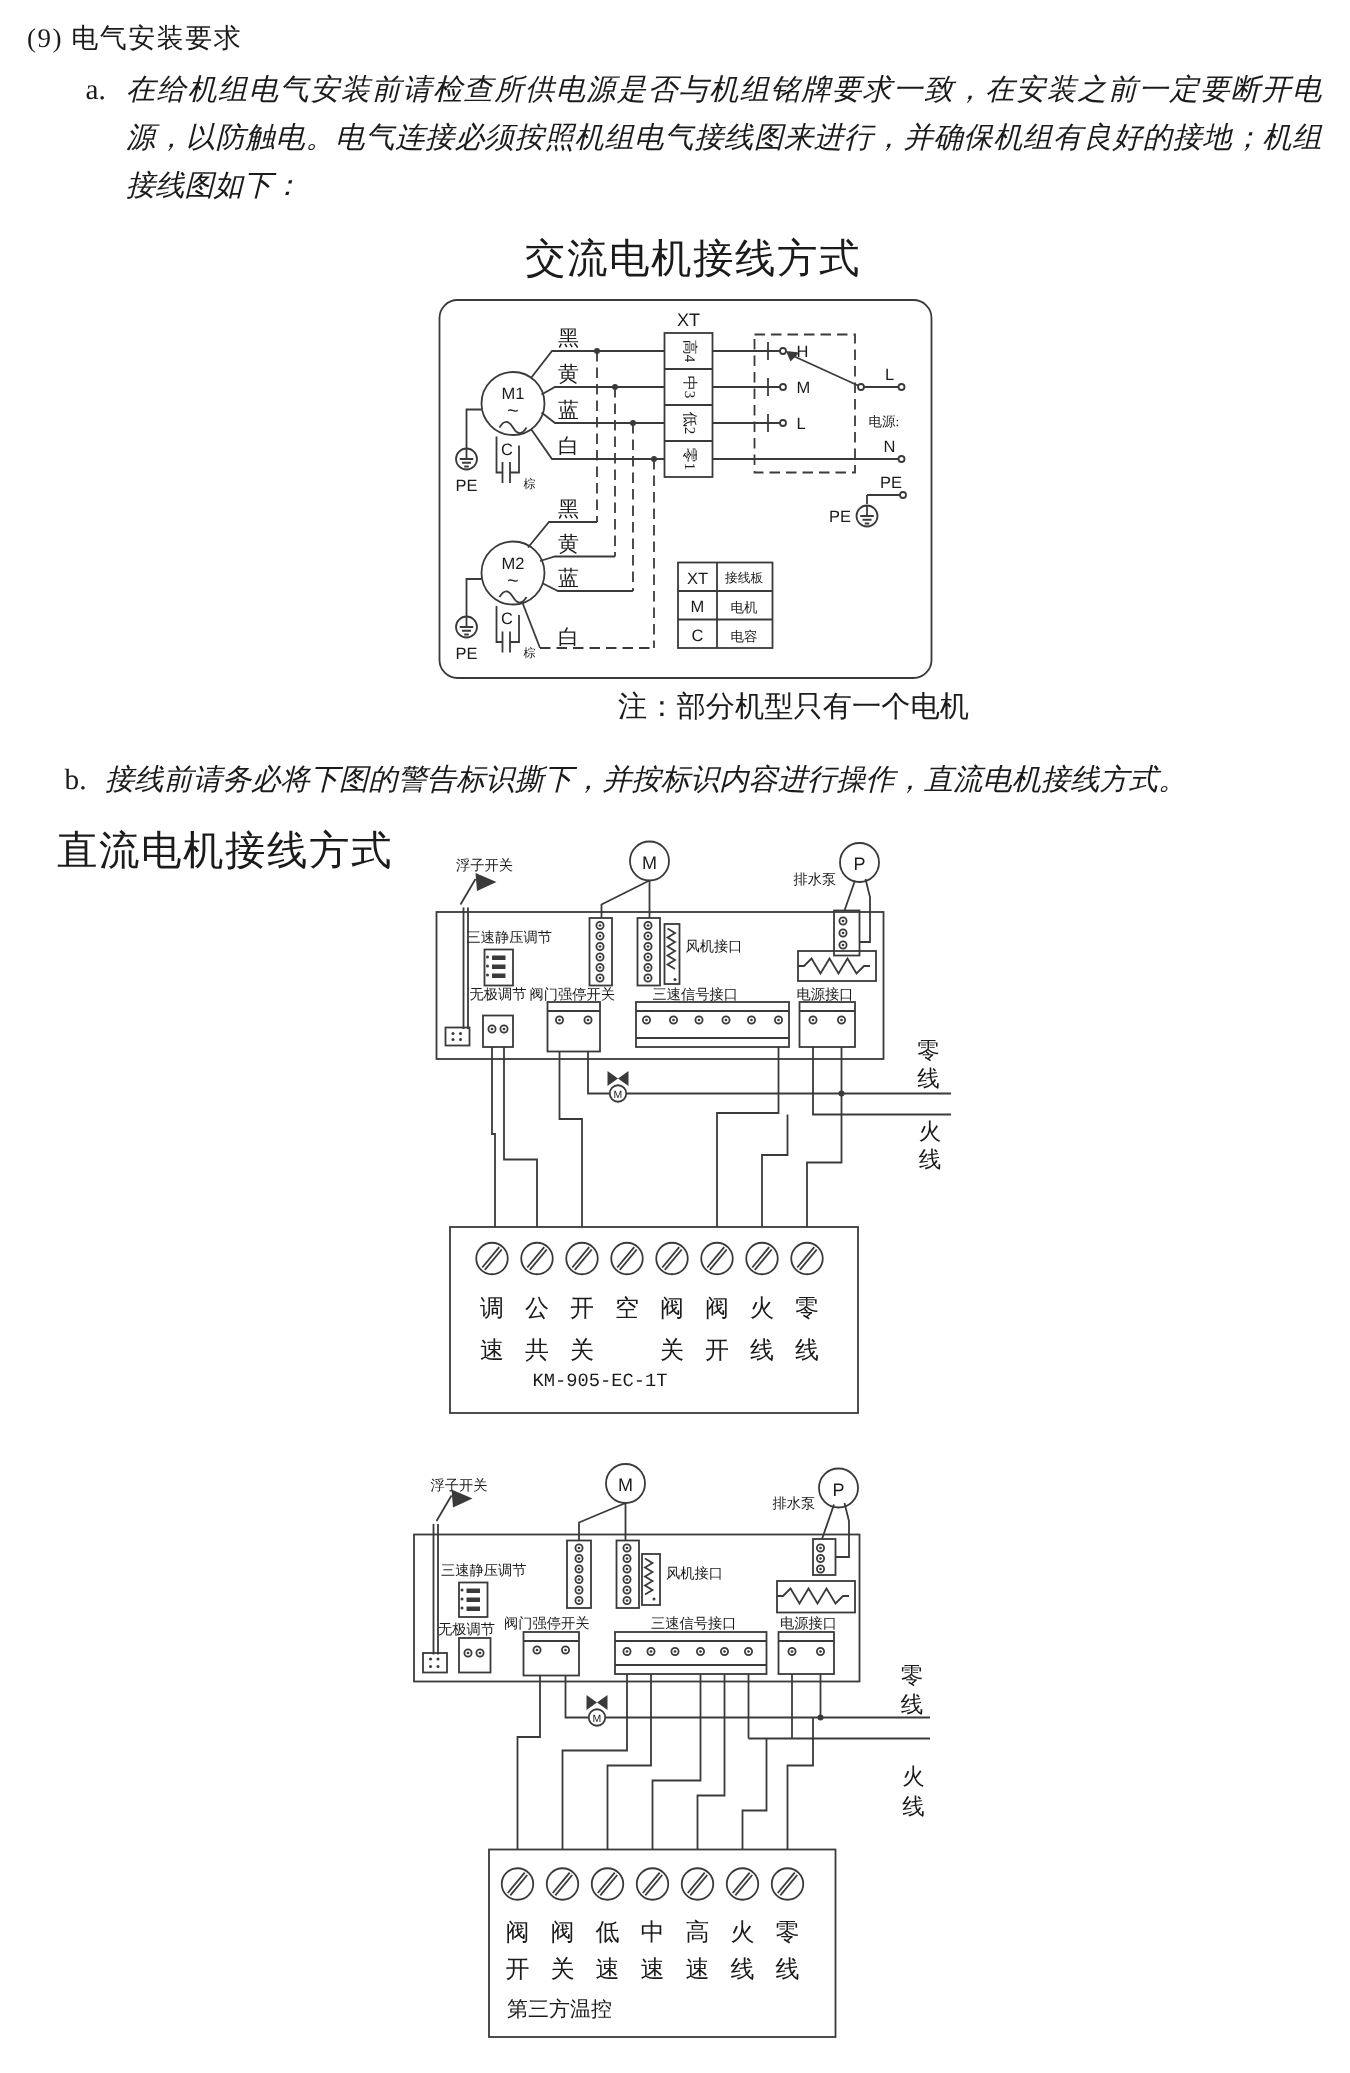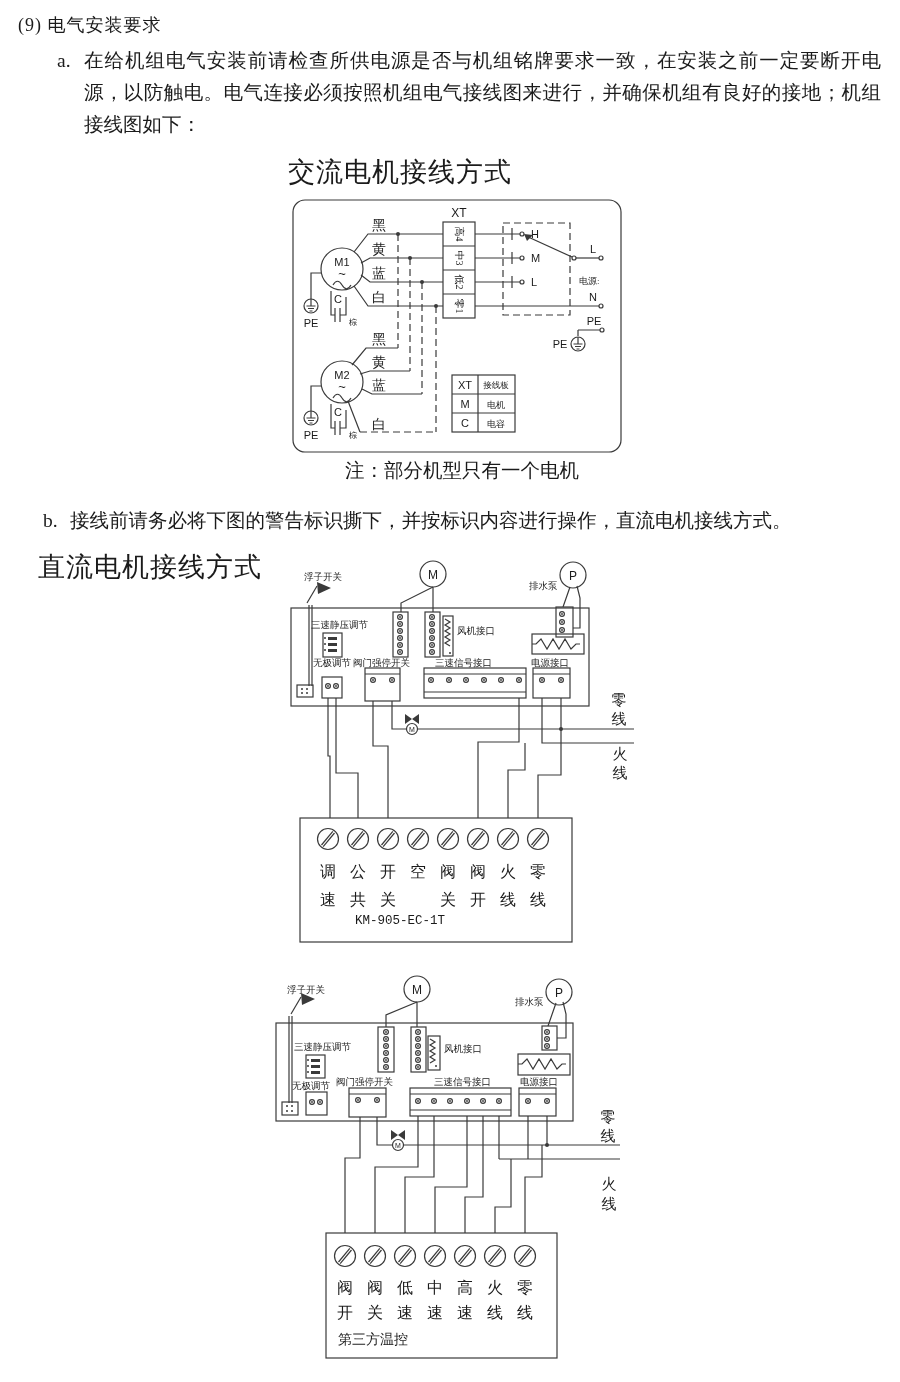--- a/index.html
+++ b/index.html
@@ -2,26 +2,26 @@
 <html><head>
 <meta charset="utf-8">
 <style>
   html,body{margin:0;padding:0;}
   body{width:900px;height:1382px;position:relative;background:#ffffff;
        font-family:"Liberation Serif","DejaVu Serif",serif;color:#1b1b1b;overflow:hidden;}
   .abs{position:absolute;}
   .heading{left:18px;top:13px;font-size:18px;letter-spacing:1px;}
   .para{display:flex;font-size:19.5px;line-height:32px;}
   .para .plabel{flex:0 0 27px;}
-  .para .ptext{flex:1;text-align:justify;}
+  .para .ptext{flex:1;text-align:justify;font-style:italic;}
   #para-a{left:57px;top:45px;width:824px;}
   #para-b{left:43px;top:505px;width:840px;}
   #para-b .ptext{text-align:left;white-space:nowrap;}
-  .ac-title{left:288px;top:154px;width:348px;font-size:27px;letter-spacing:1px;}
-  .ac-note{left:278px;top:457px;width:368px;text-align:center;font-size:19.5px;}
+  .ac-title{left:288px;top:154px;width:348px;text-align:center;font-size:27px;letter-spacing:1px;}
+  .ac-note{left:278px;top:457px;width:368px;text-align:right;font-size:19.5px;}
   .dc-title{left:38px;top:549px;font-size:27px;letter-spacing:1px;text-align:center;}
   svg.diagram{position:absolute;overflow:visible;}
   #svg-ac{left:288px;top:196px;}
   #svg-dc1{left:283px;top:558px;}
   #svg-dc2{left:258px;top:962px;}
   svg path,svg rect,svg circle,svg line,svg polyline{stroke:#3a3a3a;stroke-width:1.2;fill:none;}
   svg polygon{fill:#3a3a3a;stroke:none;}
   svg text{stroke:none;fill:#1b1b1b;font-family:"Liberation Serif","DejaVu Serif",serif;}
   svg text.lat{font-family:"Liberation Sans","DejaVu Sans",sans-serif;}
   svg text.mono{font-family:"Liberation Mono","DejaVu Sans Mono",monospace;}

